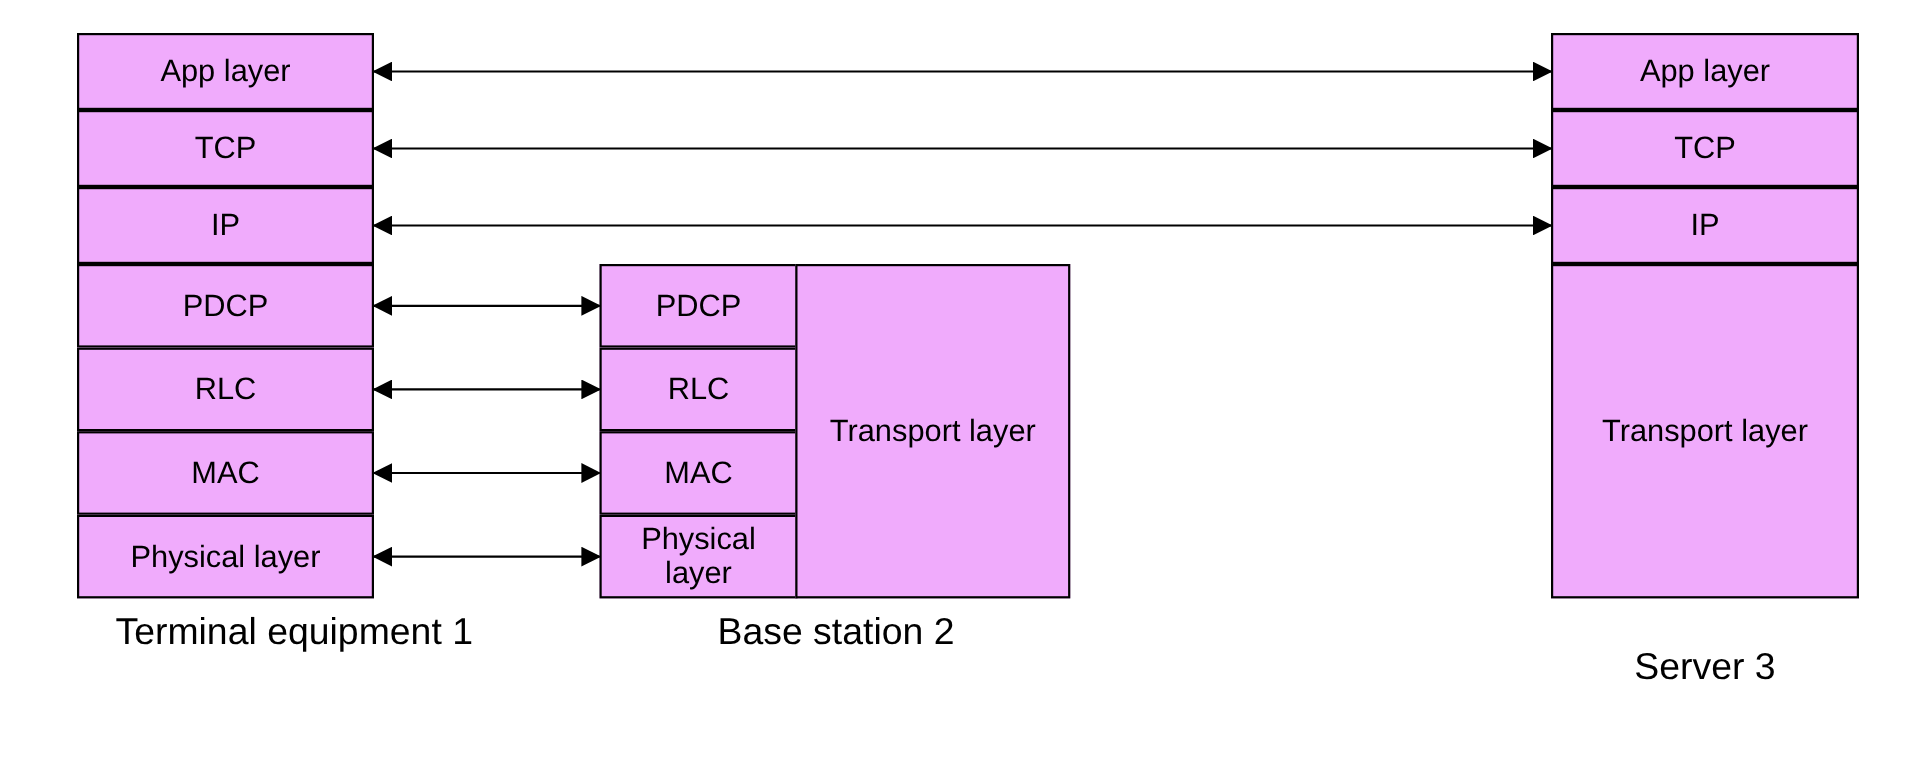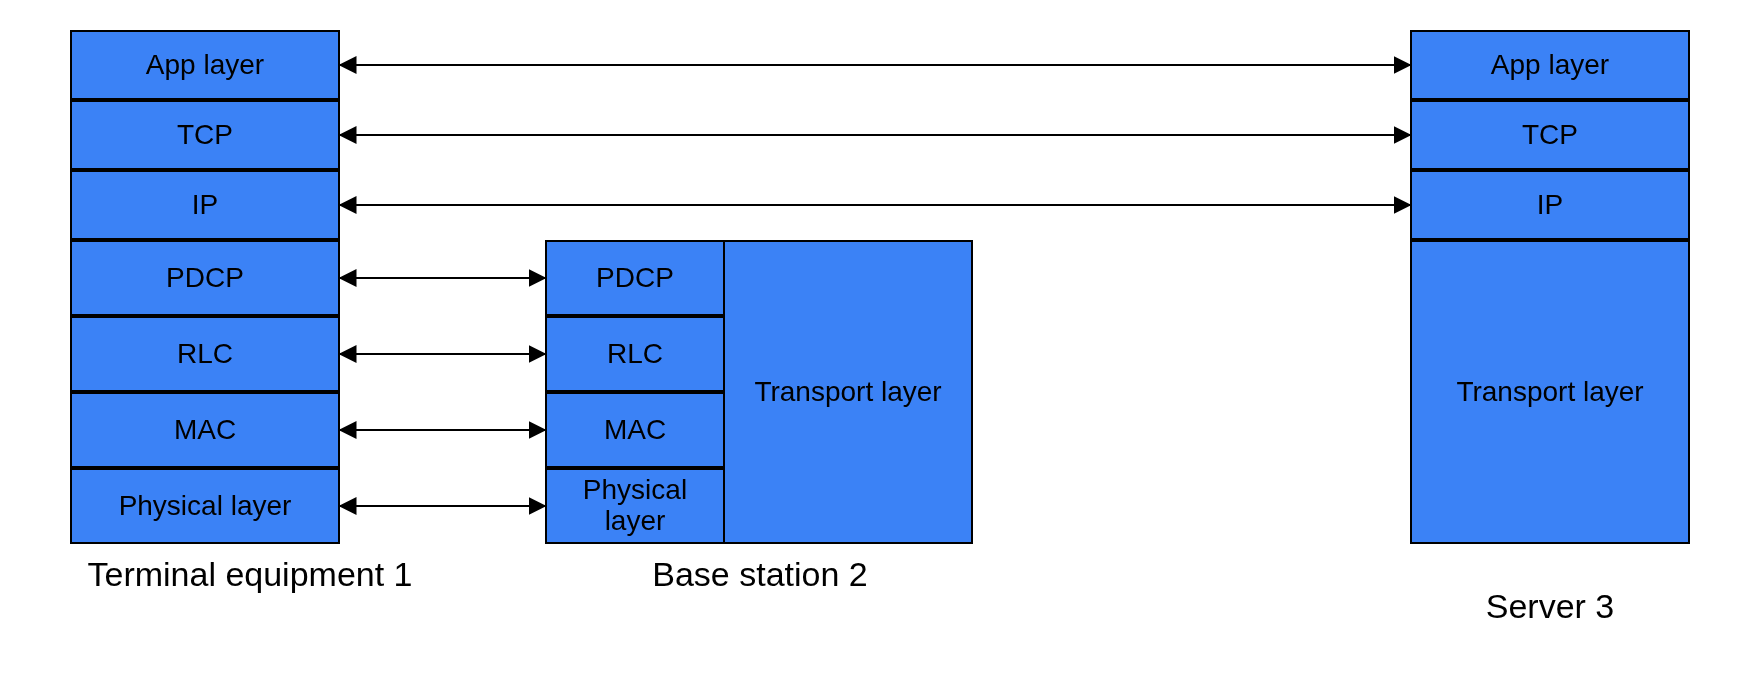--- a/index.html
+++ b/index.html
@@ -8,21 +8,21 @@
     font-size: 28px;
     color: #000;
     background: #fff;
     width: 1756px;
     height: 699px;
     position: relative;
   }
   .cell {
     position: absolute;
     border: 2px solid #000;
-    background: #3b82f6;
+    background: #f0abfc;
     display: flex;
     align-items: center;
     justify-content: center;
     text-align: center;
     line-height: 1.1;
     padding: 2px 6px;
   }
   .caption {
     position: absolute;
     font-size: 34px;
@@ -53,21 +53,21 @@
   </div>
 <div class="cell" style="left:70px; top:316px; width:270px; height:76px;">
     <span>RLC</span>
   </div>
 <div class="cell" style="left:70px; top:392px; width:270px; height:76px;">
     <span>MAC</span>
   </div>
 <div class="cell" style="left:70px; top:468px; width:270px; height:76px;">
     <span>Physical layer</span>
   </div>
-<div class="caption" style="left:70px; top:555px; width:360px; text-align:center;"><span>Terminal equipment 1</span></div>
+<div class="caption" style="left:70px; top:555px; width:360px; text-align:right;"><span>Terminal equipment 1</span></div>
 
 <div class="cell" style="left:545px; top:240px; width:180px; height:76px;">
     <span>PDCP</span>
   </div>
 <div class="cell" style="left:545px; top:316px; width:180px; height:76px;">
     <span>RLC</span>
   </div>
 <div class="cell" style="left:545px; top:392px; width:180px; height:76px;">
     <span>MAC</span>
   </div>

